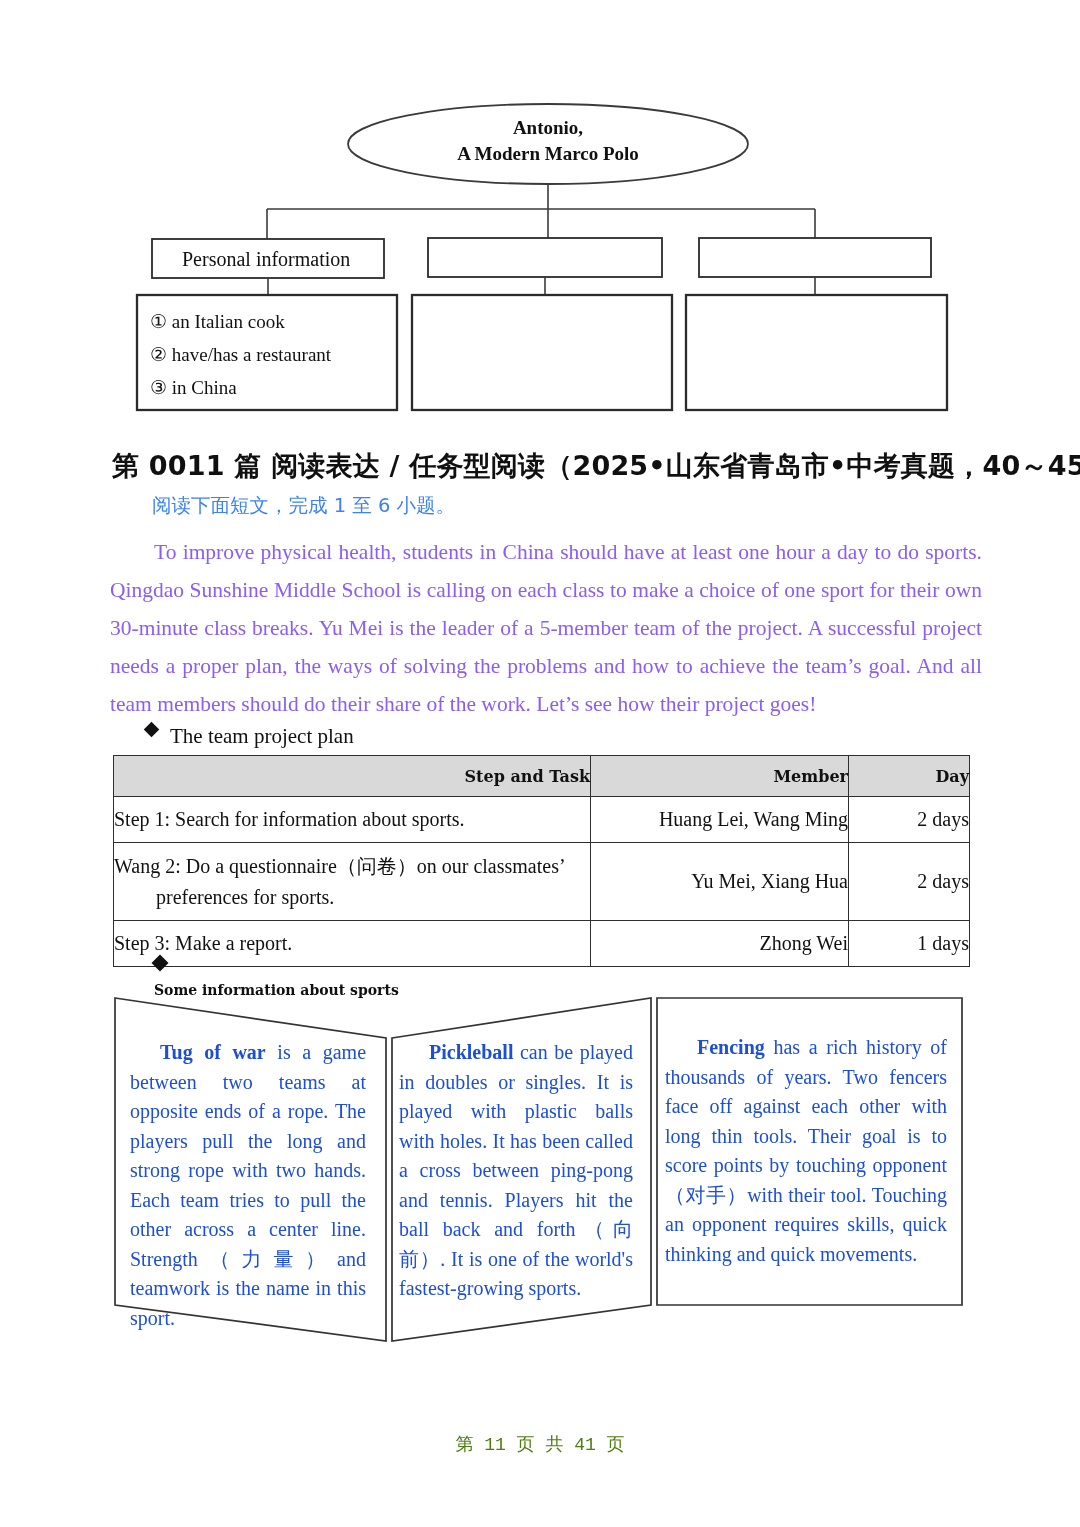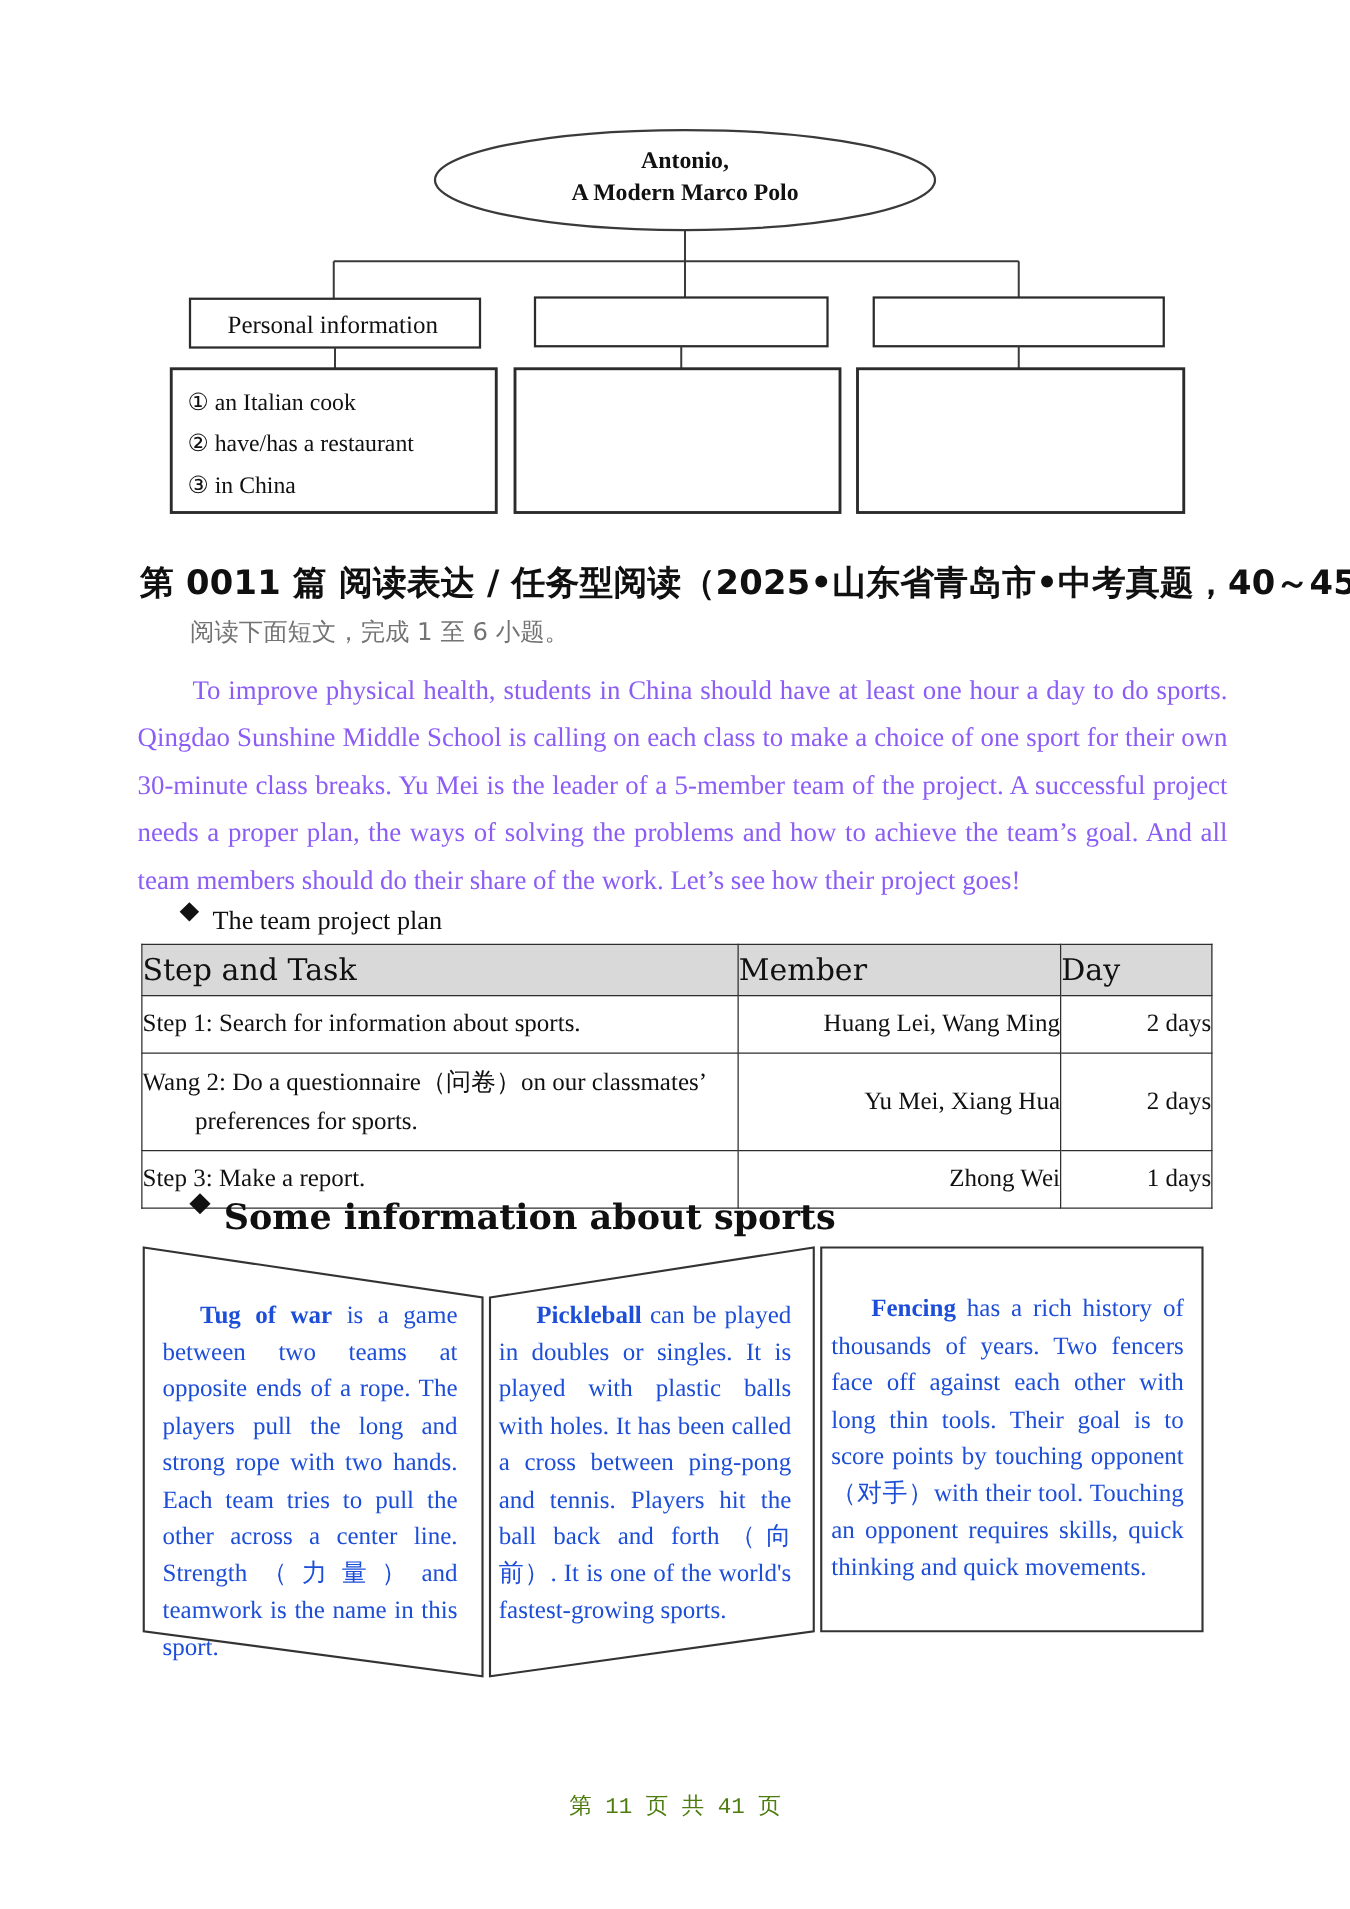--- a/index.html
+++ b/index.html
@@ -70,21 +70,21 @@
     color: #101010;
     white-space: nowrap;
   }
   #instruction-line {
     position: absolute;
     left: 152px;
     top: 492px;
     width: 880px;
     font-family: "DejaVu Sans", "Liberation Sans", sans-serif;
     font-size: 19.5px;
-    color: #737373;
+    color: #3b82f6;
   }
 
   
   #passage {
     position: absolute;
     left: 110px;
     top: 533px;
     width: 872px;
     font-size: 21.5px;
     line-height: 38px;
@@ -111,23 +111,24 @@
     flex: 0 0 auto;
   }
   #heading-plan {
     left: 146px;
     top: 724px;
     font-size: 21px;
   }
   #heading-sports {
     left: 154px;
     top: 957px;
-    font-size: 28px;
+    font-size: 14px;
     font-weight: bold;
     font-family: "DejaVu Serif", "Liberation Serif", serif;
+    flex-direction: column;
   }
   #heading-sports .diamond { width: 12px; height: 12px; }
 
   
   #plan-table {
     position: absolute;
     left: 113px;
     top: 755px;
     width: 856px;
     border-collapse: collapse;
@@ -135,25 +136,25 @@
     font-size: 20px;
     color: #111111;
   }
   #plan-table td, #plan-table th {
     border: 1.4px solid #2e2e2e;
     padding: 0;
     vertical-align: middle;
   }
   #plan-table thead th {
     background: #d9d9d9;
-    font-weight: normal;
-    text-align: left;
+    font-weight: bold;
+    text-align: right;
     height: 40px;
     font-family: "DejaVu Serif", "Liberation Serif", serif;
-    font-size: 24px;
+    font-size: 16px;
   }
   .col-task { width: 477px; }
   .col-member { width: 258px; }
   .col-day { width: 121px; }
   .cell-task {
     text-align: left;
     padding: 7px 8px 7px 11px;
     line-height: 31px;
   }
   .cell-task .indent2 { display: block; padding-left: 42px; }

